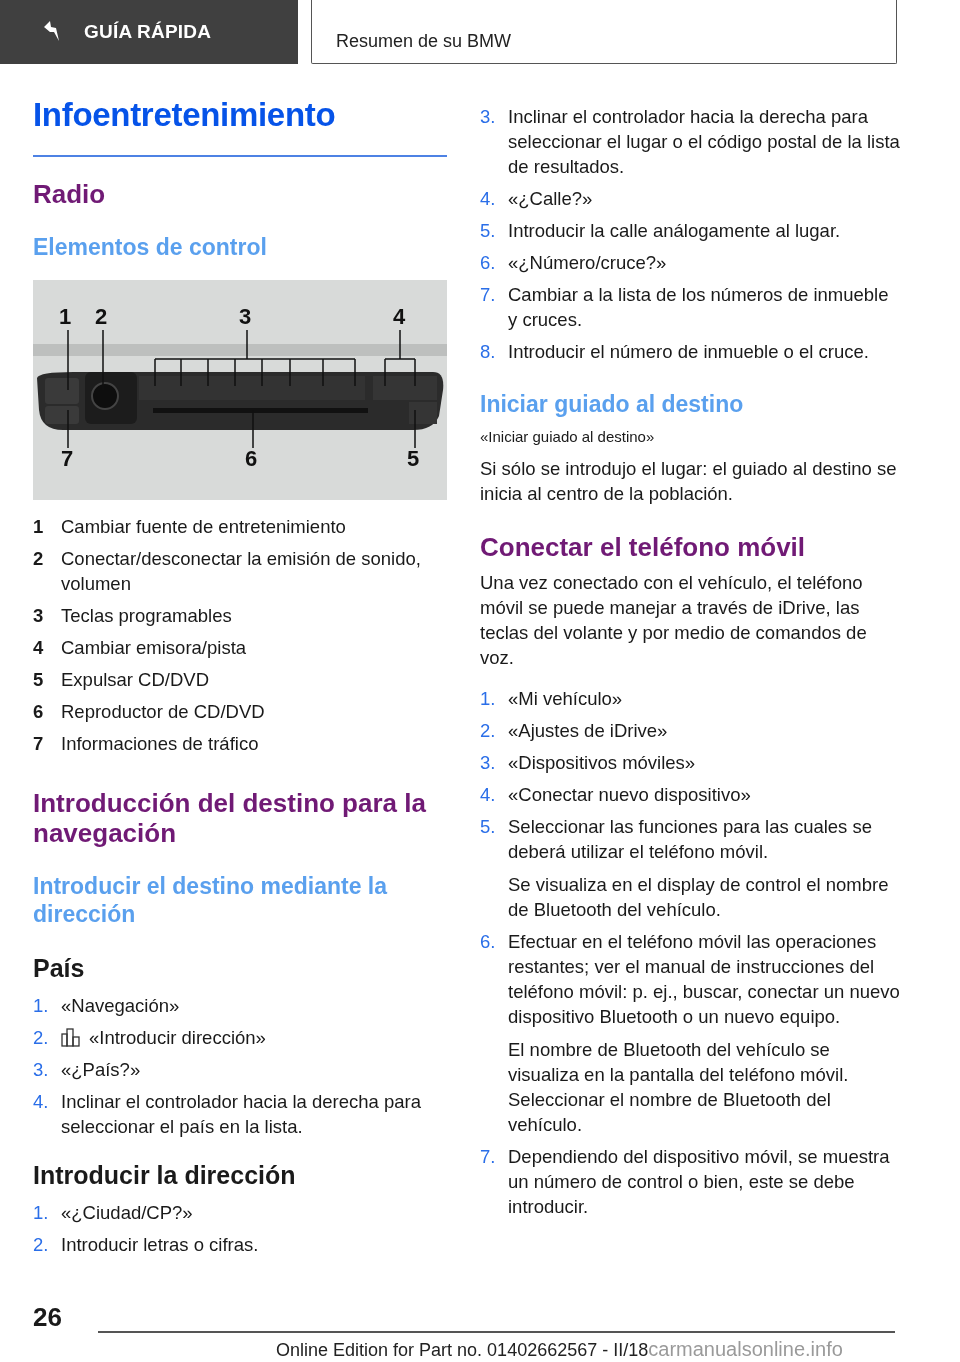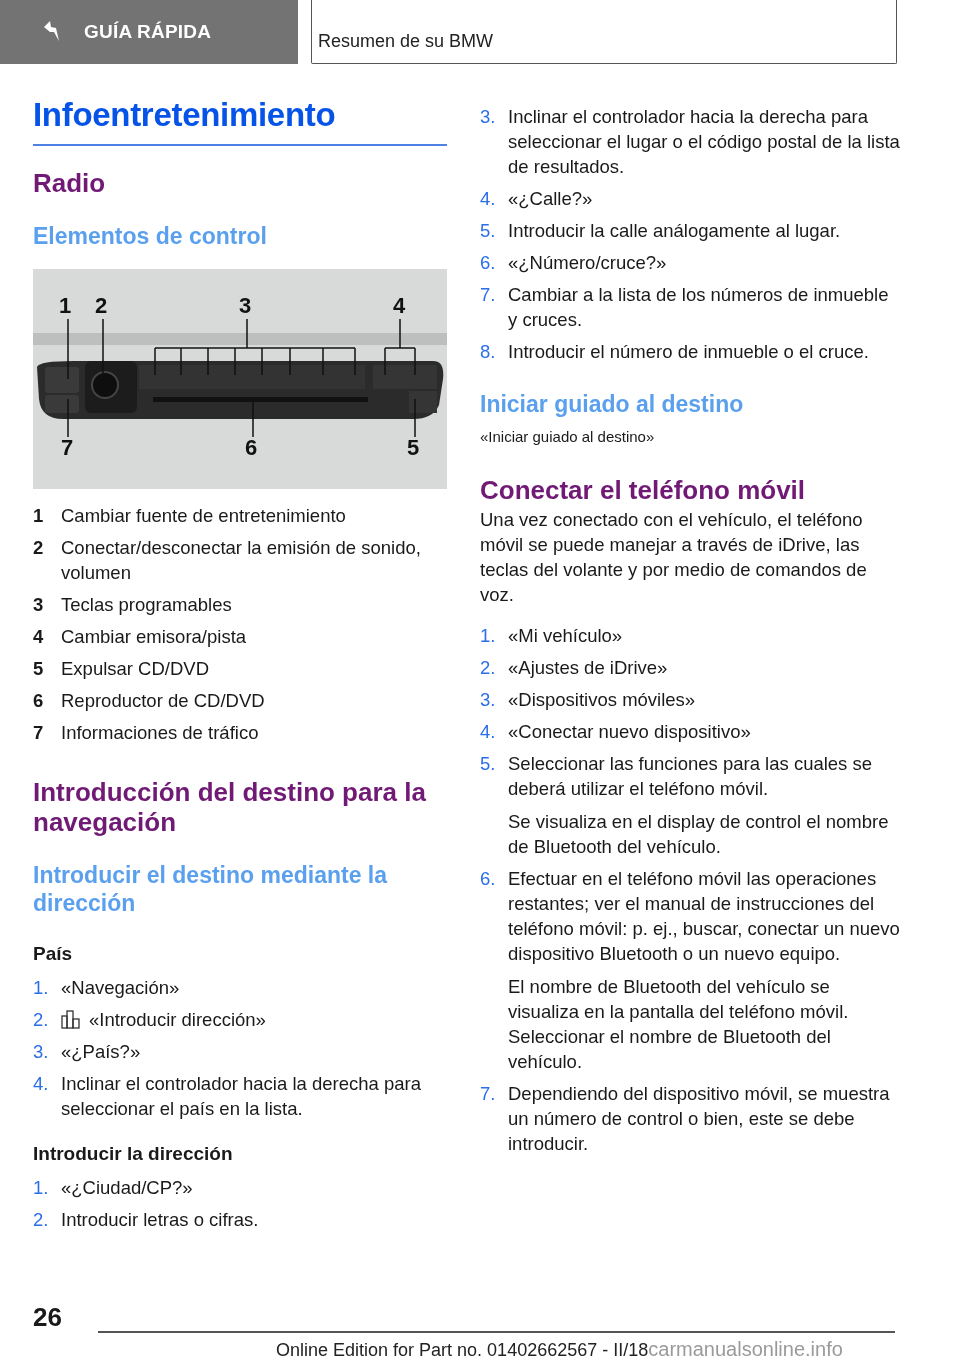--- a/index.html
+++ b/index.html
@@ -1,31 +1,31 @@
 <!DOCTYPE html>
 <html><head>
 <meta charset="utf-8">
 <style>
   html, body { margin:0; padding:0; }
   body { width:960px; height:1362px; background:#ffffff; position:relative; overflow:hidden;
          font-family:"Liberation Sans", sans-serif; color:#1a1a1a; }
-  .hdr-left { position:absolute; left:0; top:0; width:298px; height:64px; background:#737373;
+  .hdr-left { position:absolute; left:0; top:0; width:298px; height:64px; background:#404040;
               display:flex; align-items:center; }
   .hdr-left .ico { margin-left:42px; width:20px; height:26px; color:#fff; }
   .hdr-left .txt { margin-left:22px; color:#fff; font-weight:bold; font-size:19px; letter-spacing:0.2px; }
   .hdr-right { position:absolute; left:311px; top:0; width:584px; height:63px; border:1px solid #555; border-top:none; border-radius:0 0 2px 2px;
                display:flex; align-items:center; }
-  .hdr-right .txt { margin-left:6px; font-size:18px; color:#222; margin-top:20px;}
+  .hdr-right .txt { margin-left:24px; font-size:18px; color:#222; margin-top:20px;}
   .col { position:absolute; top:96px; }
   .left { left:33px; width:414px; }
   .right { left:480px; width:420px; }
-  h1 { margin:0; font-size:33px; font-weight:bold; color:#0653e8; padding-bottom:10px; border-bottom:2px solid #4d82e4; letter-spacing:-0.3px;}
+  h1 { margin:0; font-size:33px; font-weight:bold; color:#0653e8; padding-bottom:21px; border-bottom:2px solid #4d82e4; letter-spacing:-0.3px;}
   h2 { margin:0; font-size:26px; font-weight:bold; color:#701a75; line-height:30px;}
   h3 { margin:0; font-size:23px; font-weight:bold; color:#5aa0ee; line-height:28px;}
-  h4 { margin:0; font-size:19px; font-weight:bold; color:#1a1a1a; }
+  h4 { margin:0; font-size:25px; font-weight:bold; color:#1a1a1a; }
   p { margin:0; font-size:18.5px; line-height:25px; }
   .figure { width:414px; height:220px; background:#d6d8d7; position:relative; overflow:hidden; }
   .legend-row { display:flex; font-size:18.5px; line-height:25px; margin-bottom:7px; }
   .legend-row .n { width:28px; font-weight:bold; }
   .steps { margin:0; padding:0; list-style:none; }
   .step { display:flex; font-size:18.5px; line-height:25px; margin-bottom:7px; }
   .step .n { width:28px; color:#2a6ee8; flex:none; }
   .step .b { flex:1; }
   .step .b p + p { margin-top:8px; }
   .footer-num { position:absolute; left:33px; top:1302px; font-size:26px; font-weight:bold; }
@@ -192,23 +192,24 @@
         <span class="b">Cambiar a la lista de los números de inmueble y cruces.</span>
       </li>
     <li class="step">
         <span class="n">8.</span>
         <span class="b">Introducir el número de inmueble o el cruce.</span>
       </li>
   </ul>
 
   <h3 style="margin-top:26px">Iniciar guiado al destino</h3>
   <p style="margin-top:6px;font-size:15px">«Iniciar guiado al destino»</p>
+  <p style="margin-top:7px">Si sólo se introdujo el lugar: el guiado al destino se inicia al centro de la población.</p>
 
   <h2 style="margin-top:26px">Conectar el teléfono móvil</h2>
-  <p style="margin-top:2px">Una vez conectado con el vehículo, el teléfono móvil se puede manejar a través de iDrive, las teclas del volante y por medio de comandos de voz.</p>
+  <p style="margin-top:8px">Una vez conectado con el vehículo, el teléfono móvil se puede manejar a través de iDrive, las teclas del volante y por medio de comandos de voz.</p>
 
   <ul class="steps" style="margin-top:16px">
     <li class="step">
         <span class="n">1.</span>
         <span class="b">«Mi vehículo»</span>
       </li>
     <li class="step">
         <span class="n">2.</span>
         <span class="b">«Ajustes de iDrive»</span>
       </li>

